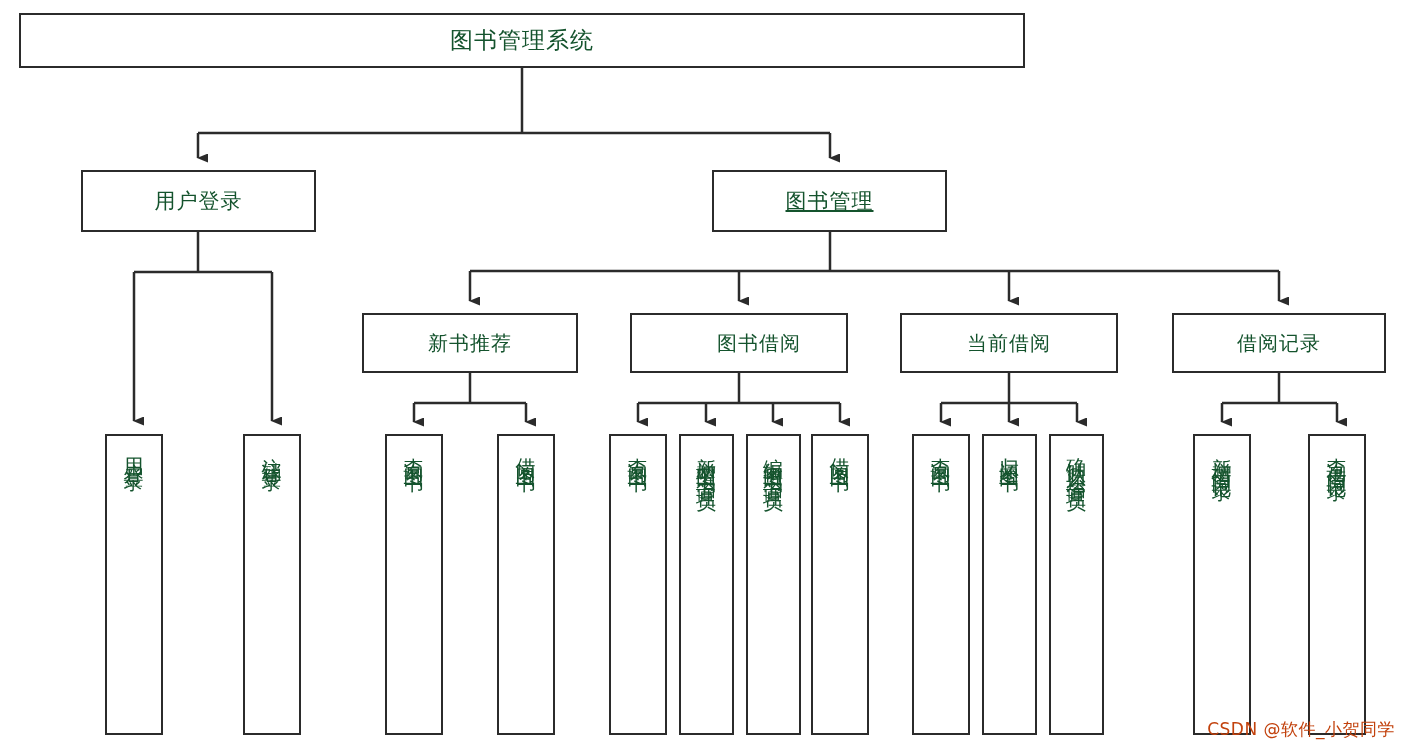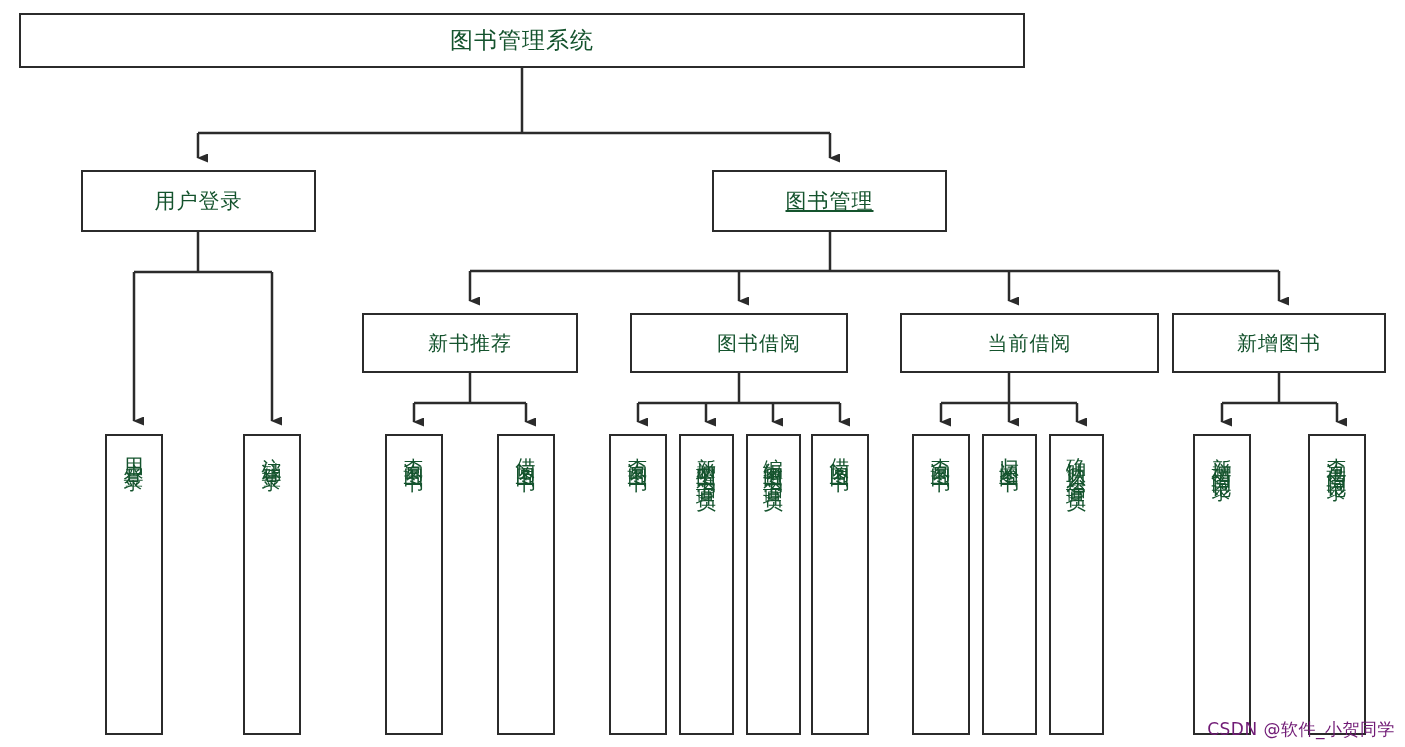--- a/index.html
+++ b/index.html
@@ -62,21 +62,21 @@
     -webkit-text-orientation: upright;
     letter-spacing: 5px;
     line-height: 1;
     display: block;
   }
   .watermark {
     position: absolute;
     right: 10px;
     bottom: 6px;
     font-size: 17px;
-    color: #701a75;
+    color: #c2410c;
     letter-spacing: 0.5px;
     z-index: 5;
     white-space: nowrap;
   }
 </style>
 </head>
 <body>
 
 <div id="canvas">
 
@@ -140,25 +140,25 @@
   <div class="node level2" style="left:712px; top:170px; width:235px; height:62px;text-decoration:underline;">
     <span>图书管理</span>
   </div>
 
   <div class="node level3" style="left:362px; top:313px; width:216px; height:60px;">
     <span>新书推荐</span>
   </div>
   <div class="node level3" style="left:630px; top:313px; width:218px; height:60px;padding-left:40px;">
     <span>图书借阅</span>
   </div>
-  <div class="node level3" style="left:900px; top:313px; width:259px; height:60px;">
+  <div class="node level3" style="left:900px; top:313px; width:218px; height:60px;">
     <span>当前借阅</span>
   </div>
   <div class="node level3" style="left:1172px; top:313px; width:214px; height:60px;">
-    <span>新增图书</span>
+    <span>借阅记录</span>
   </div>
 
   <div class="node leaf" style="left:105px; top:434px; width:58px; height:301px;">
     <span class="vtext">用户登录</span>
   </div>
   <div class="node leaf" style="left:243px; top:434px; width:58px; height:301px;">
     <span class="vtext">注销登录</span>
   </div>
 
   <div class="node leaf" style="left:385px; top:434px; width:58px; height:301px;">

